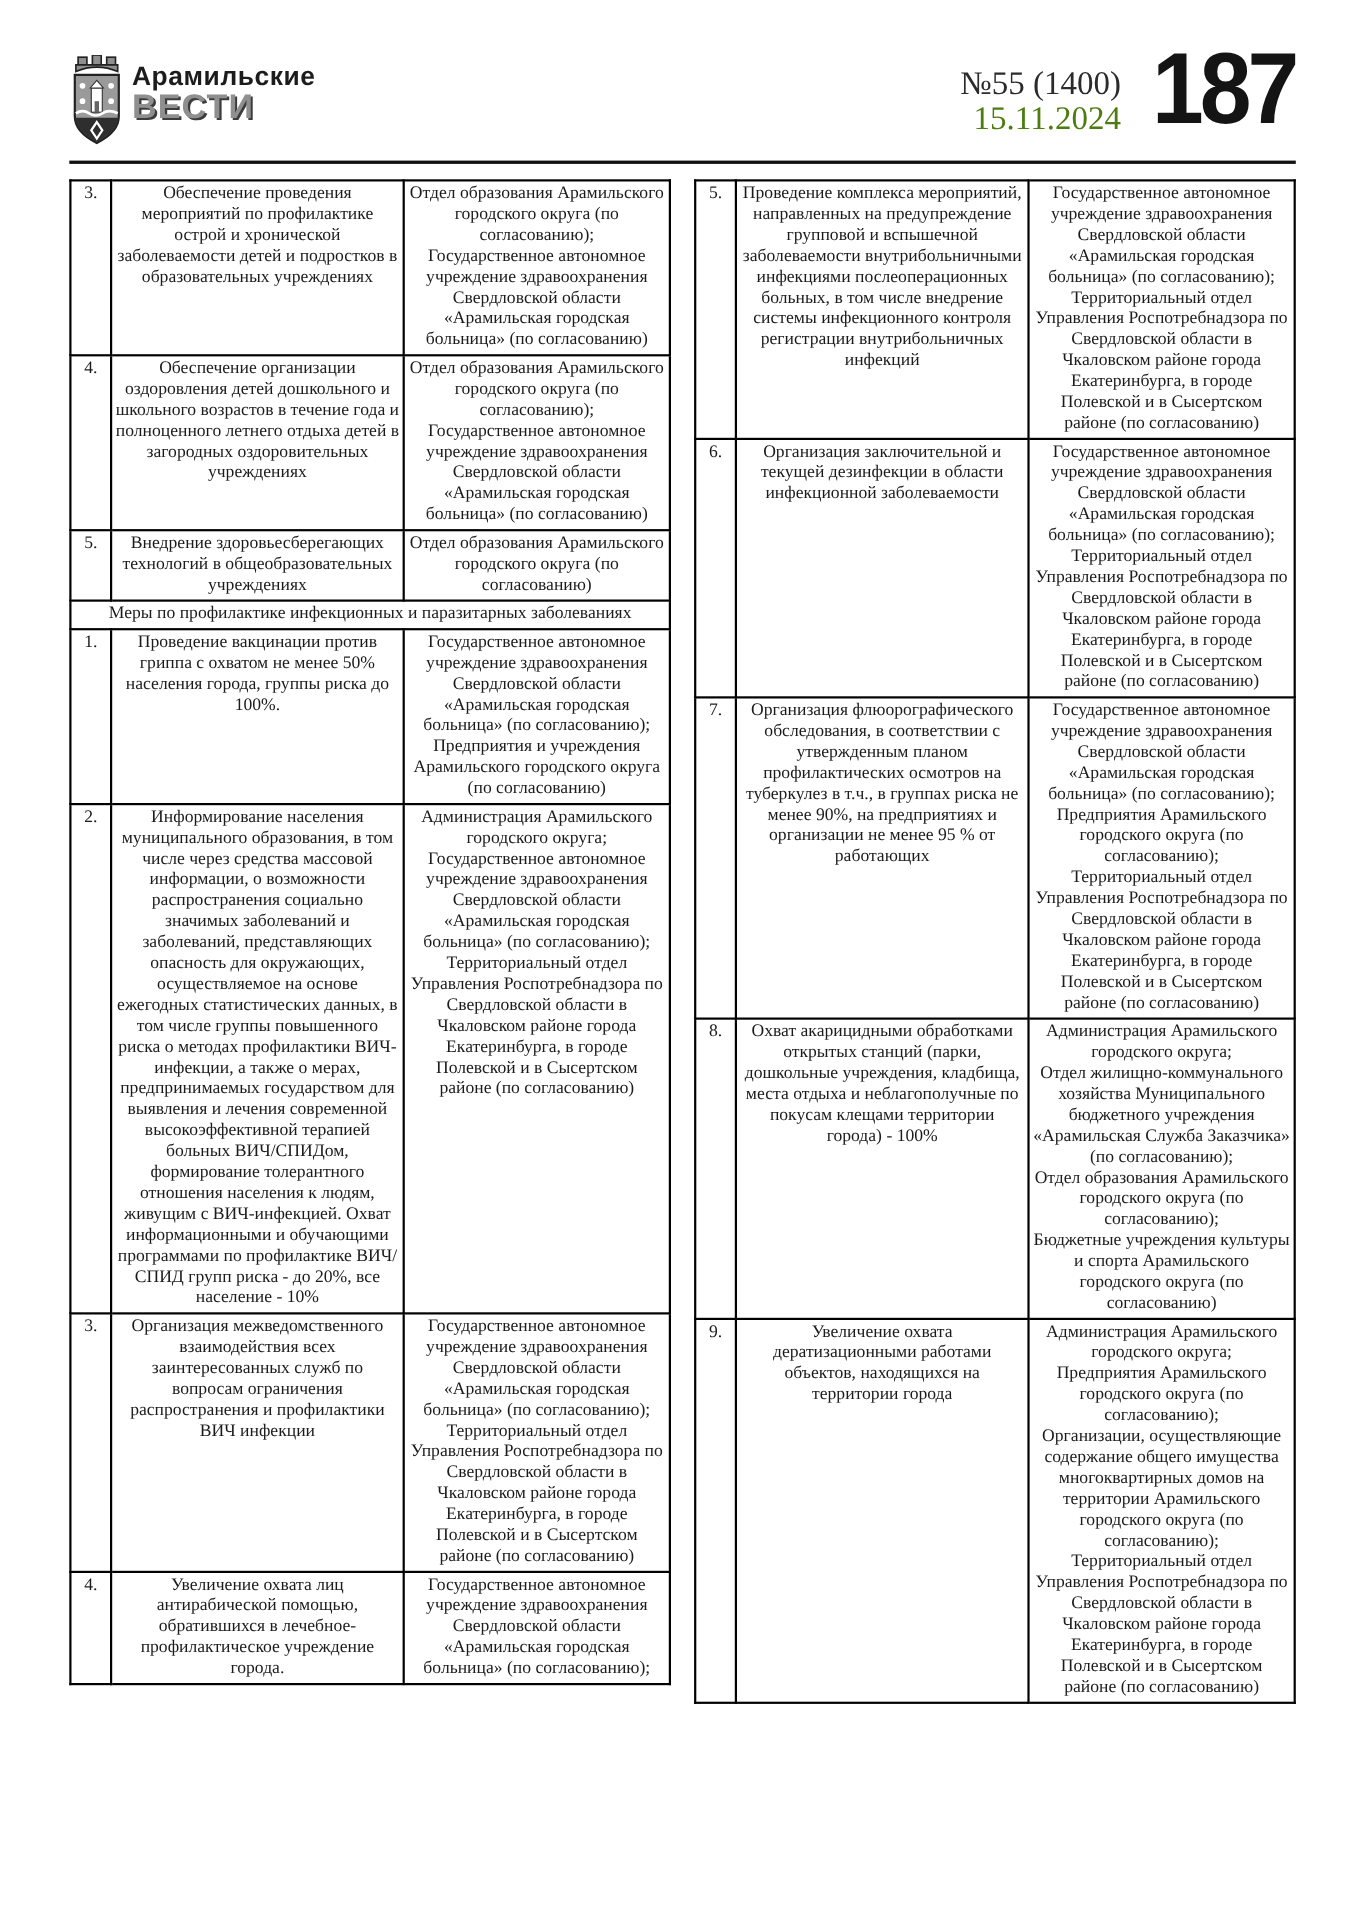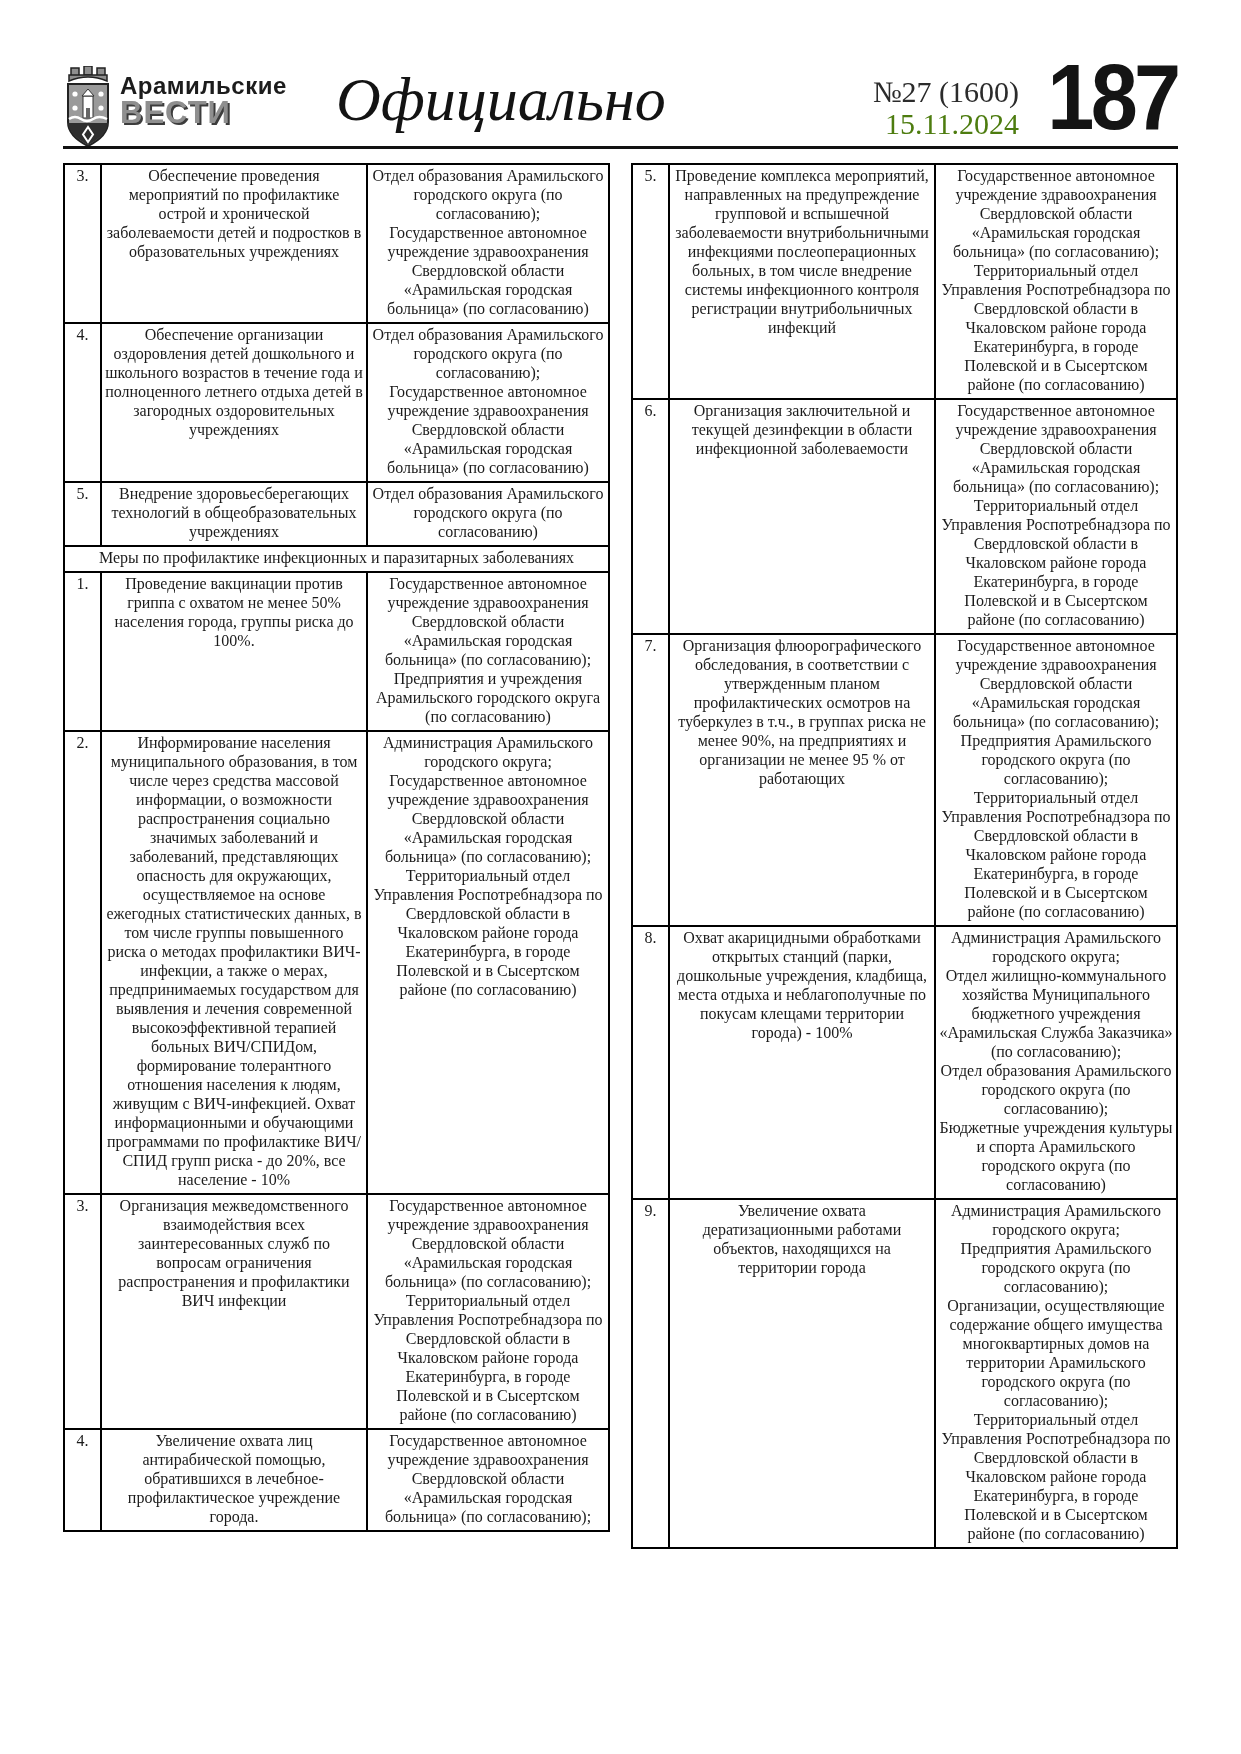--- a/index.html
+++ b/index.html
@@ -6,21 +6,21 @@
   .page{
     position:relative;
     width:1241px;height:1754px;
     background:#ffffff;
     margin:0 auto;
     overflow:hidden;
     font-family:"Liberation Serif", serif;
     color:#1b1b1b;
   }
   
-  .header{position:absolute;top:16px;left:0;right:0;height:146px;}
+  .header{position:absolute;top:0;left:0;right:0;height:146px;}
   .logo{position:absolute;left:62px;top:50px;display:flex;align-items:flex-start;}
   .logo-text{margin-left:6px;font-family:"Liberation Sans", sans-serif;}
   .logo-line1{font-size:24px;font-weight:700;color:#1c1c1c;letter-spacing:.5px;line-height:1;margin-top:8px;}
   .logo-line2{
     font-size:31px;font-weight:700;line-height:.95;letter-spacing:1px;
     color:#8f8f8f;text-shadow:2px 2px 0 #3c3c3c;
   }
   .section-title{
     position:absolute;left:336px;top:52px;
     font-family:"Liberation Serif", serif;font-style:italic;
@@ -91,24 +91,23 @@
 
           <path d="M26 61 L31 68.5 L26 76 L21 68.5 Z" fill="none" stroke="#ffffff" stroke-width="2"></path>
         </svg>
       </span>
       <div class="logo-text">
         <div class="logo-line1">Арамильские</div>
         <div class="logo-line2">ВЕСТИ</div>
       </div>
     </div>
 
-    <div class="section-title">Официально</div>
 
     <div class="issue-block">
-      <div class="issue-number">№27 (1600)</div>
+      <div class="issue-number">№55 (1400)</div>
       <div class="issue-date">15.11.2024</div>
     </div>
 
     <div class="page-number">187</div>
   </header>
 
   <div class="rule"></div>
 
   <main class="content">
     <table class="measures" id="left-table">

